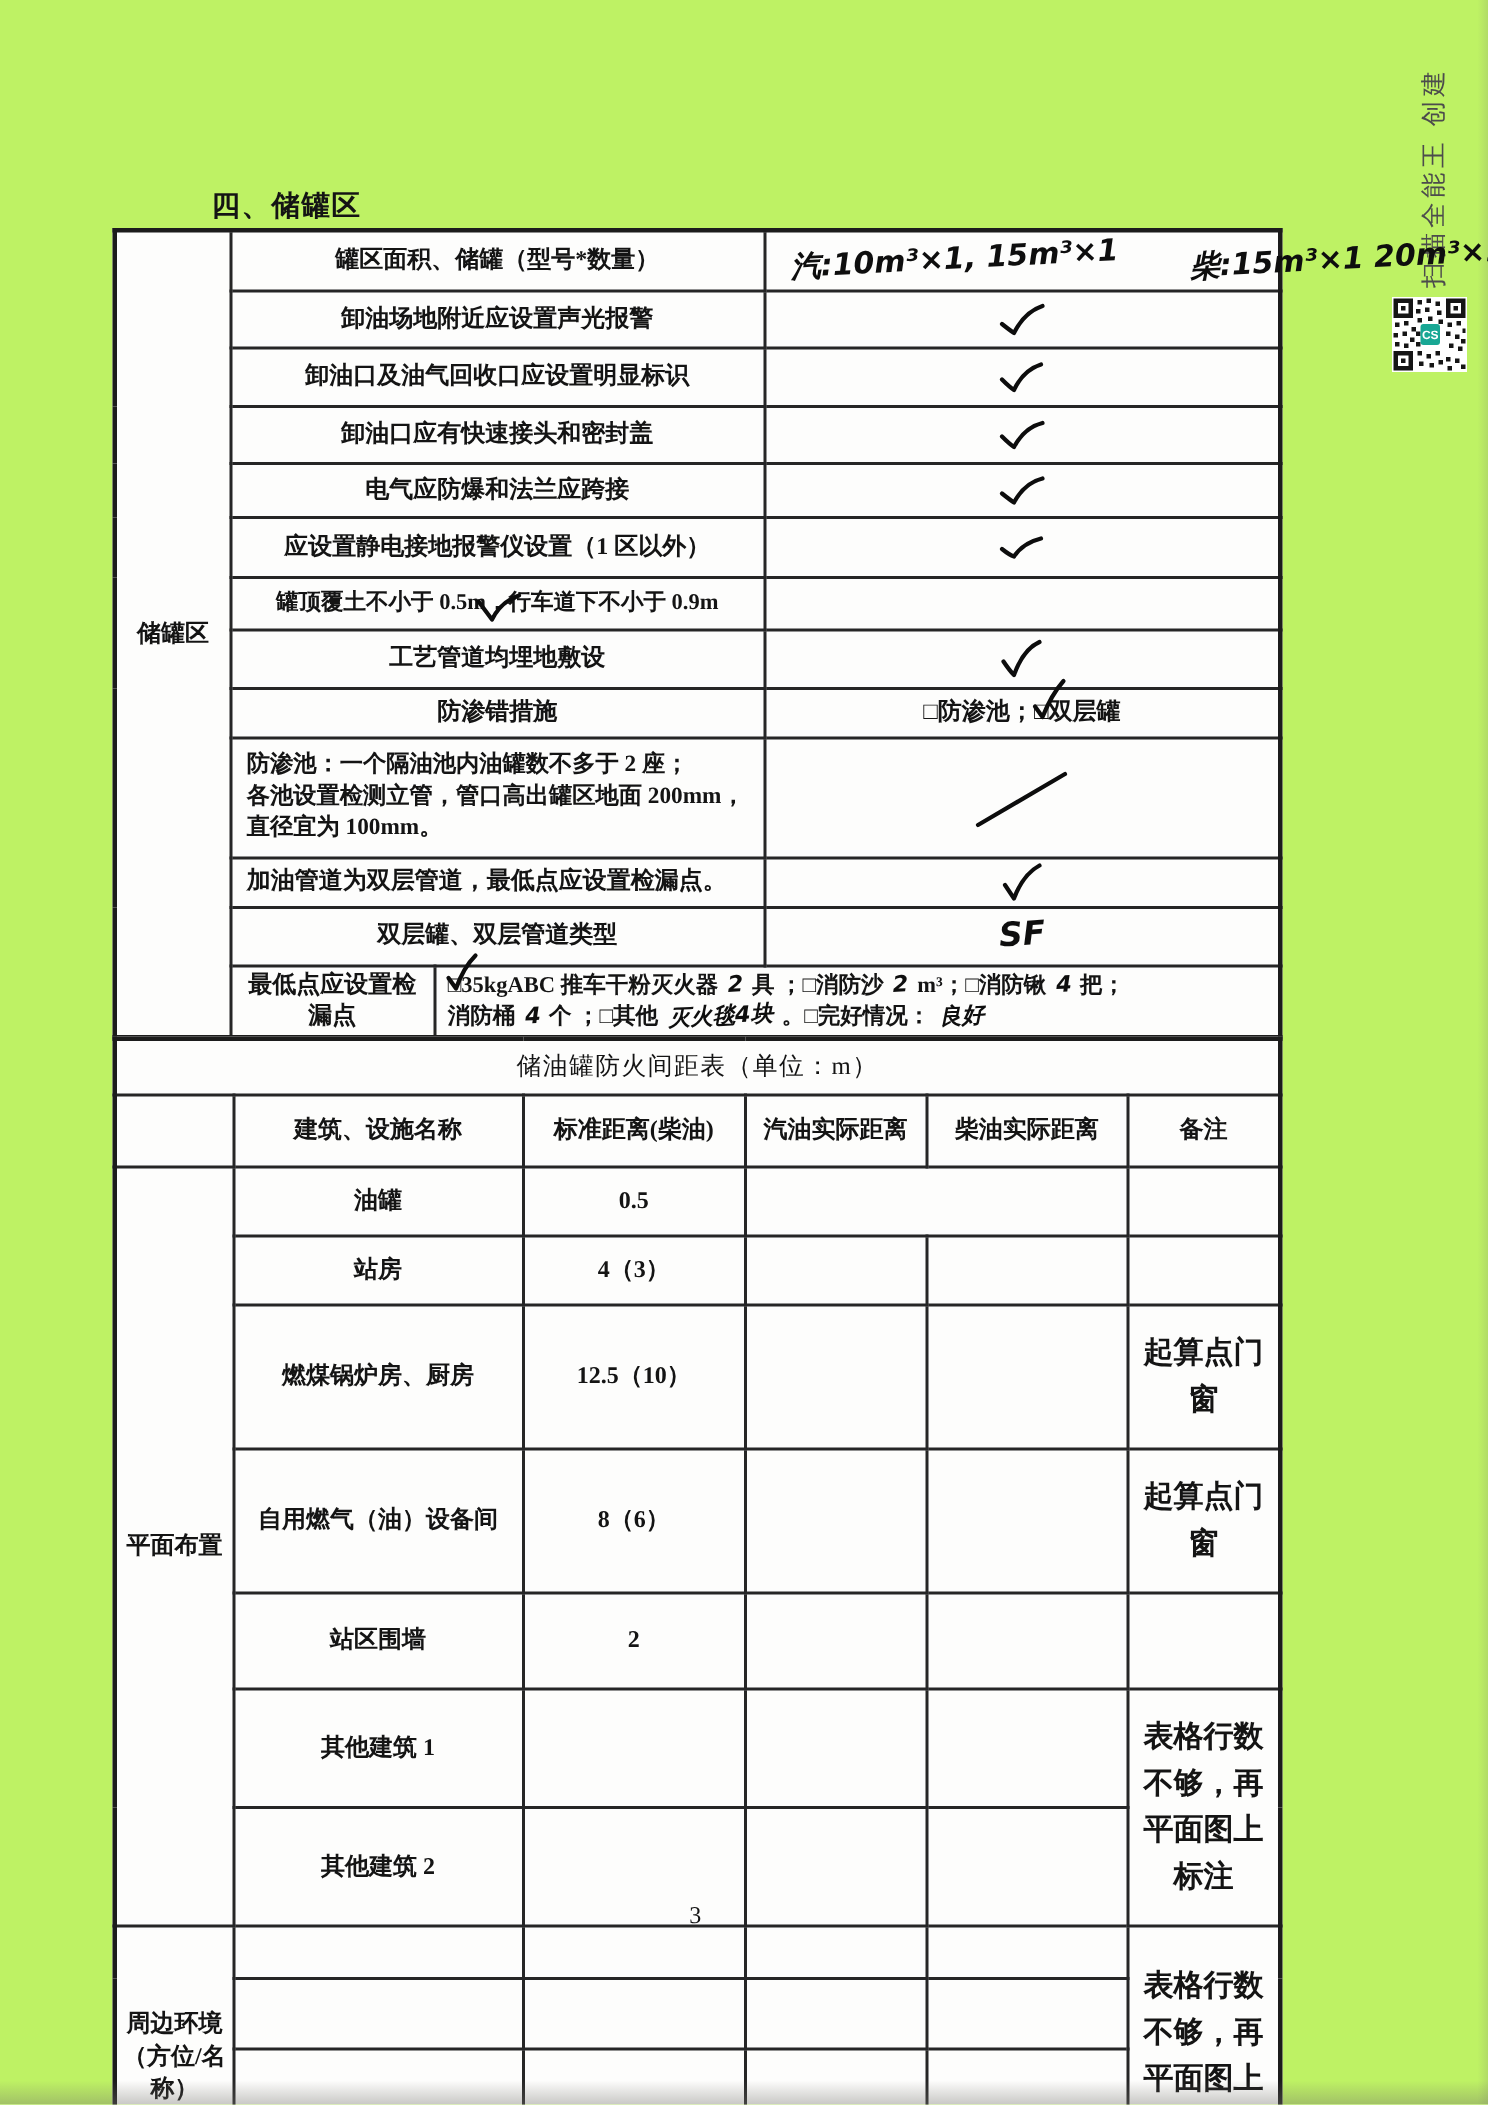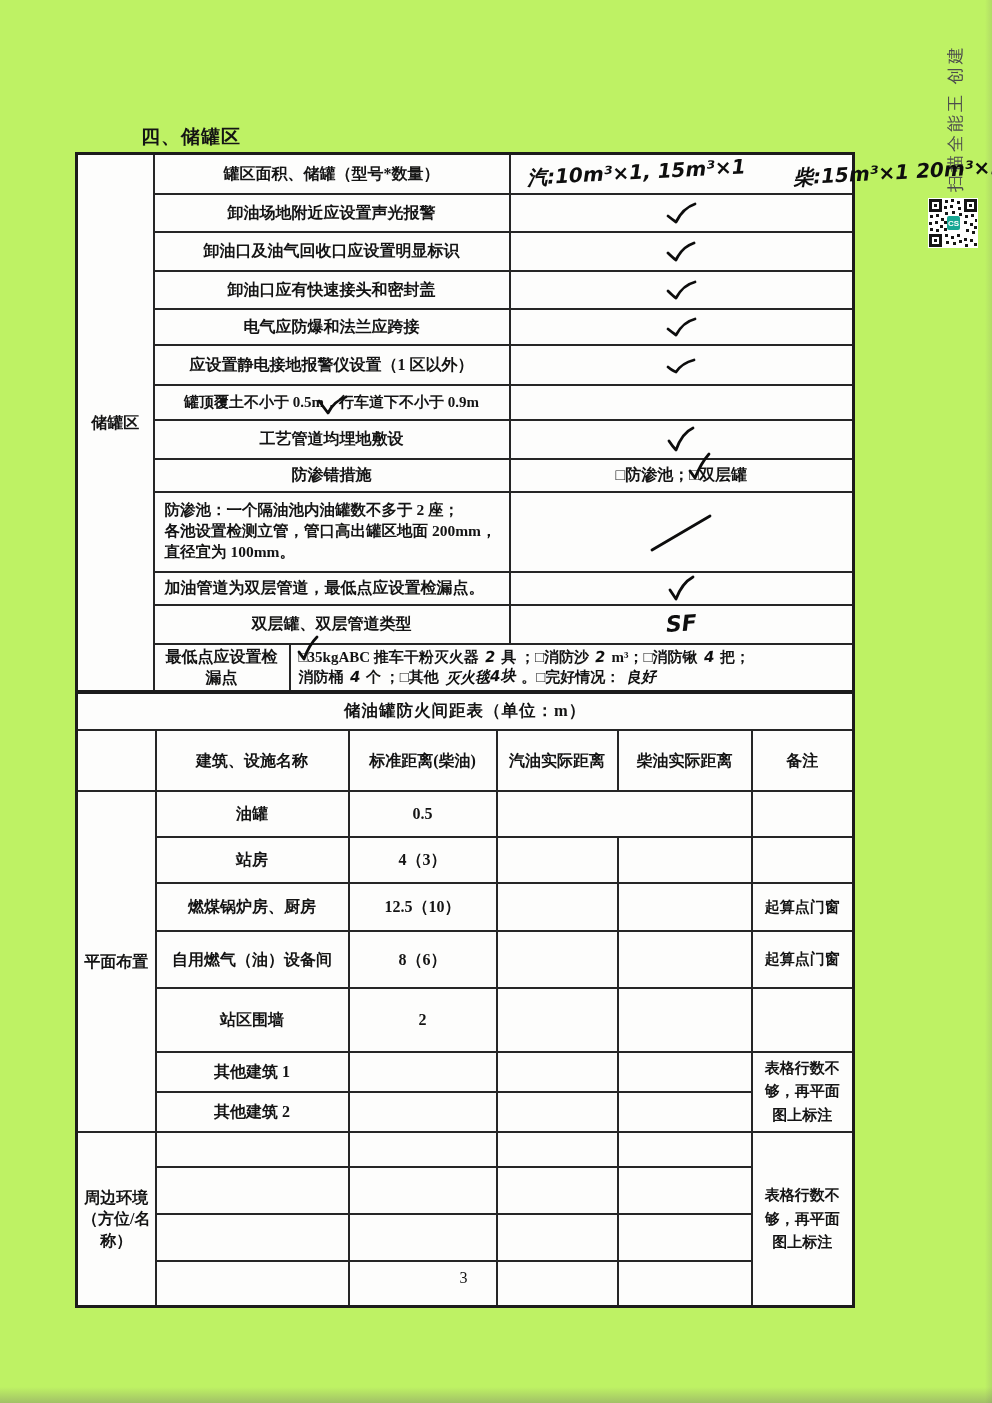--- a/index.html
+++ b/index.html
@@ -8,22 +8,22 @@
   .title{position:absolute;left:141px;top:124px;font-size:19px;font-weight:bold;letter-spacing:1px;}
   .sheet{position:absolute;left:75px;top:152px;width:777px;}
   table{border-collapse:collapse;table-layout:fixed;width:777px;background:#fdfdfc;}
   td,th{border:2px solid #262626;font-size:16px;font-weight:600;text-align:center;
         vertical-align:middle;padding:1px 4px;overflow:visible;line-height:1.35;}
   .t1{border:3px solid #1c1c1c;}
   .t2{border:3px solid #1c1c1c;margin-top:-2px;}
   .ta-l{text-align:left;padding-left:10px;}
   .v{position:relative;}
   .rel{position:relative;}
-  .band{font-weight:700;font-size:16.5px;letter-spacing:1px;}
-  .note-cell{font-size:15px;padding:4px 7px;line-height:1.55;}
+  .band{font-weight:400;font-size:16.5px;letter-spacing:1px;}
+  .note-cell{font-size:20px;padding:16px 7px;line-height:1.55;}
   
   .hw{font-family:"DejaVu Sans",sans-serif;font-style:italic;font-weight:bold;color:#0e0e0e;
       display:inline-block;transform:rotate(-3deg);margin:0 6px;}
   .hwline{position:absolute;left:10px;top:4px;width:470px;text-align:left;white-space:nowrap;
           font-size:20px;z-index:5;}
   .hwline .hw2gap{margin-left:42px;}
   .hw-sf{font-size:22px;transform:rotate(-4deg);}
   .ck{display:inline-block;vertical-align:middle;}
   .ck path{fill:none;stroke:#0d0d0d;stroke-width:2.8;stroke-linecap:round;stroke-linejoin:round;}
   .ovl{position:absolute;z-index:6;}
@@ -196,21 +196,21 @@
           <col style="width:121px">
           <col style="width:134px">
           <col style="width:102px">
         </colgroup>
 
       <tbody>
           <tr style="height:38px">
         <td colspan="6" class="band">储油罐防火间距表（单位：m）</td>
       </tr>
 
-      <tr style="height:61px">
+      <tr style="height:48px">
         <td></td>
         <th>建筑、设施名称</th>
         <th>标准距离(柴油)</th>
         <th>汽油实际距离</th>
         <th>柴油实际距离</th>
         <th>备注</th>
       </tr>
 
       <tr style="height:46px">
         <td rowspan="7">平面布置</td>

